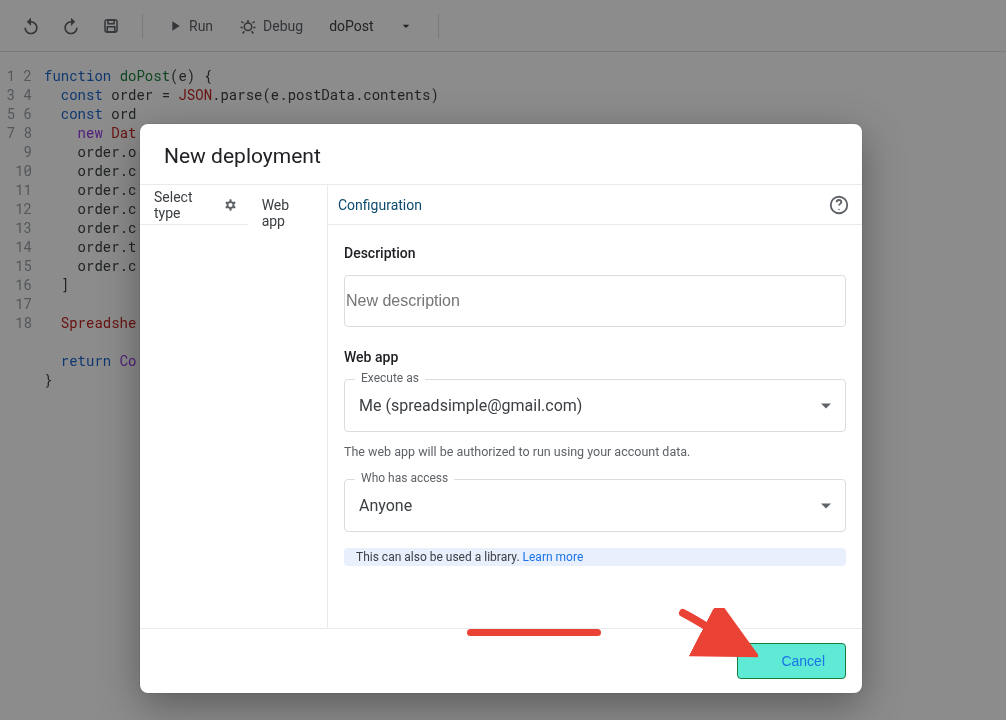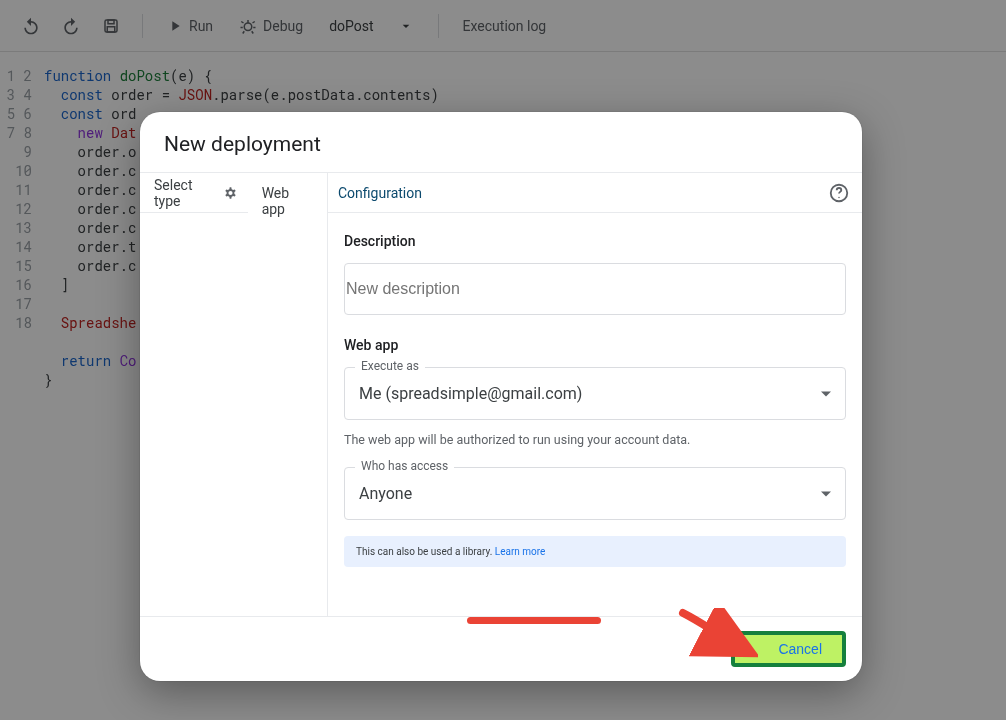--- a/index.html
+++ b/index.html
@@ -51,24 +51,24 @@
   .code { white-space: pre; color:#3c4043; }
   .kw   { color:#1967d2; }   
   .kw2  { color:#9334e6; }   
   .cls  { color:#c5221f; }   
   .fn   { color:#188038; }   
   .obj  { color:#9334e6; }   
 
   
   .modal {
     position:absolute;
-    left:140px; top:112px;
+    left:140px; top:124px;
     width:722px; height:569px;
     background:#fff;
-    border-radius:20px;
+    border-radius:8px;
     box-shadow: 0 12px 40px rgba(0,0,0,.35), 0 0 0 1px rgba(0,0,0,.05);
     display:flex; flex-direction:column;
     overflow:hidden;
   }
   .modal-title {
     padding: 20px 24px 16px;
     font-size: 21px;
     color:#202124;
     border-bottom:1px solid #e8eaed;
   }
@@ -118,38 +118,38 @@
     padding:0 6px; font-size:12px; color:#5f6368;
   }
   .gm-select .caret {
     position:absolute; right:14px; top:50%; transform:translateY(-50%);
     width:0;height:0;border-left:5px solid transparent;border-right:5px solid transparent;
     border-top:5px solid #5f6368;
   }
   .hint { font-size:12.5px; color:#5f6368; margin:12px 0 20px; }
   .info-box {
     background:#e8f0fe; border-radius:4px;
-    padding:10px 12px; font-size:10px; color:#3c4043;
+    padding:2px 12px; font-size:12px; color:#3c4043;
     margin-top:16px;
   }
   .info-box a { color:#1a73e8; text-decoration:none; cursor:pointer;}
   .red-underline {
     position:absolute; height:7px; background:#ea4335; border-radius:4px;
     left:327px; top:505px; width:134px;
   }
   .modal-footer {
     border-top:1px solid #e8eaed;
     padding:14px 16px;
     display:flex; justify-content:flex-end; gap:14px;
   }
   .btn {
     height:36px; padding:0 20px; border-radius:4px; font-size:14px;
     display:flex; align-items:center; cursor:pointer; border:none;
   }
-  .btn-outline { background:#bef264; border:4px solid #15803d; color:#1a73e8;padding-left:43px;}
+  .btn-outline { background:#5eead4; border:1px solid #15803d; color:#1a73e8;padding-left:43px;}
   .btn-primary { background:#1a73e8; color:#fff; }
 
   
   .arrow {
     position:absolute;
     left:678px; top:608px;
     width:80px; height:55px;
     pointer-events:none;
   }
 </style>
@@ -189,23 +189,20 @@
         </svg>
       <span>Debug</span>
     </div>
     <div class="tb-select">
       <span>doPost</span>
       <svg viewBox="0 0 24 24" width="16" height="16" fill="currentColor">
           <path d="M7 10l5 5 5-5z"></path>
         </svg>
     </div>
     <div class="tb-divider"></div>
-    <div class="tb-btn">
-      <span>Execution log</span>
-    </div>
   </div>
 
   <div class="code-area">
     <div class="gutter">
 1
 2
 3
 4
 5
 6

